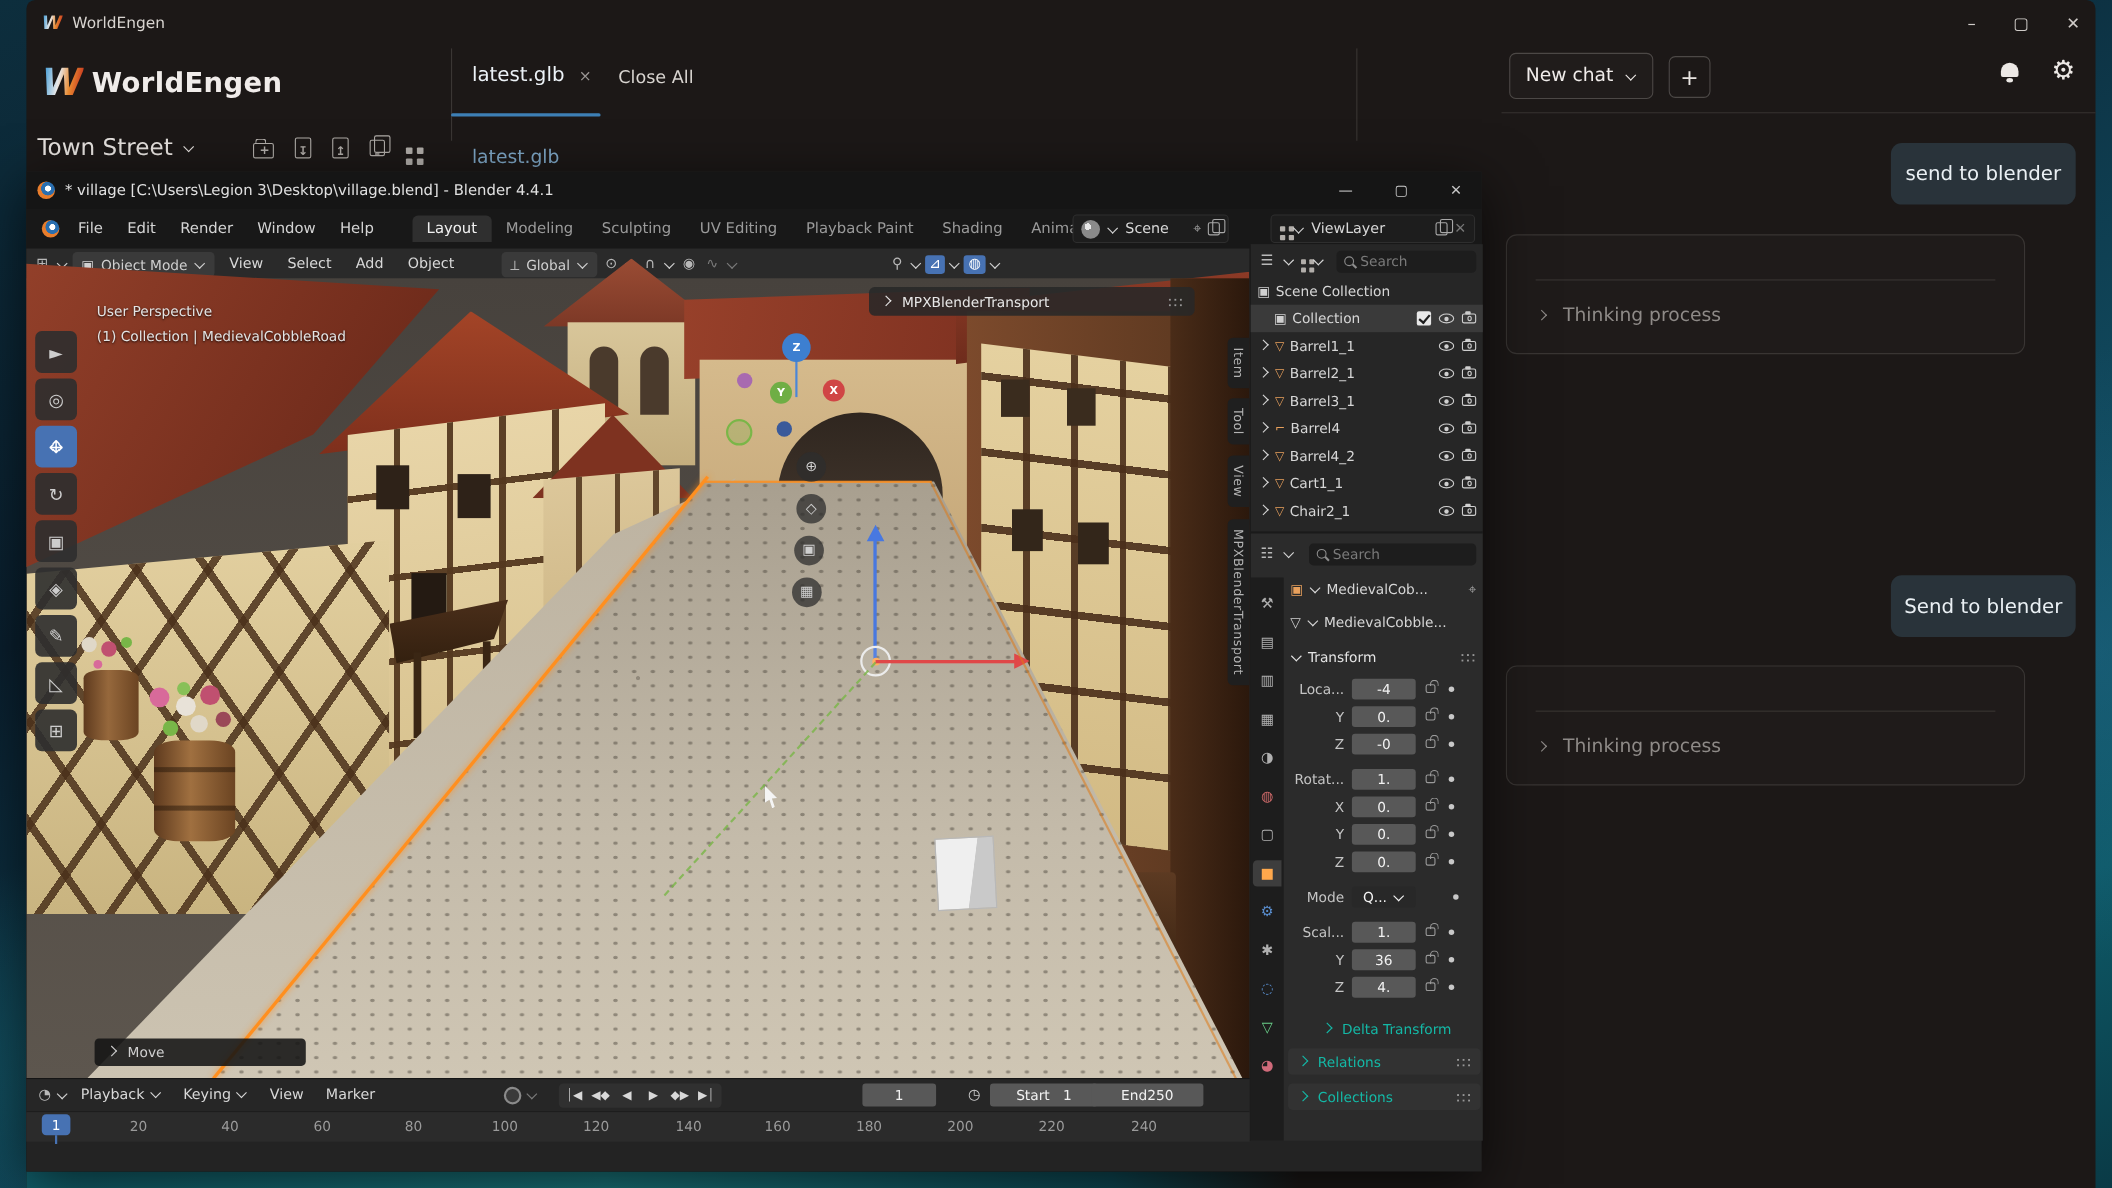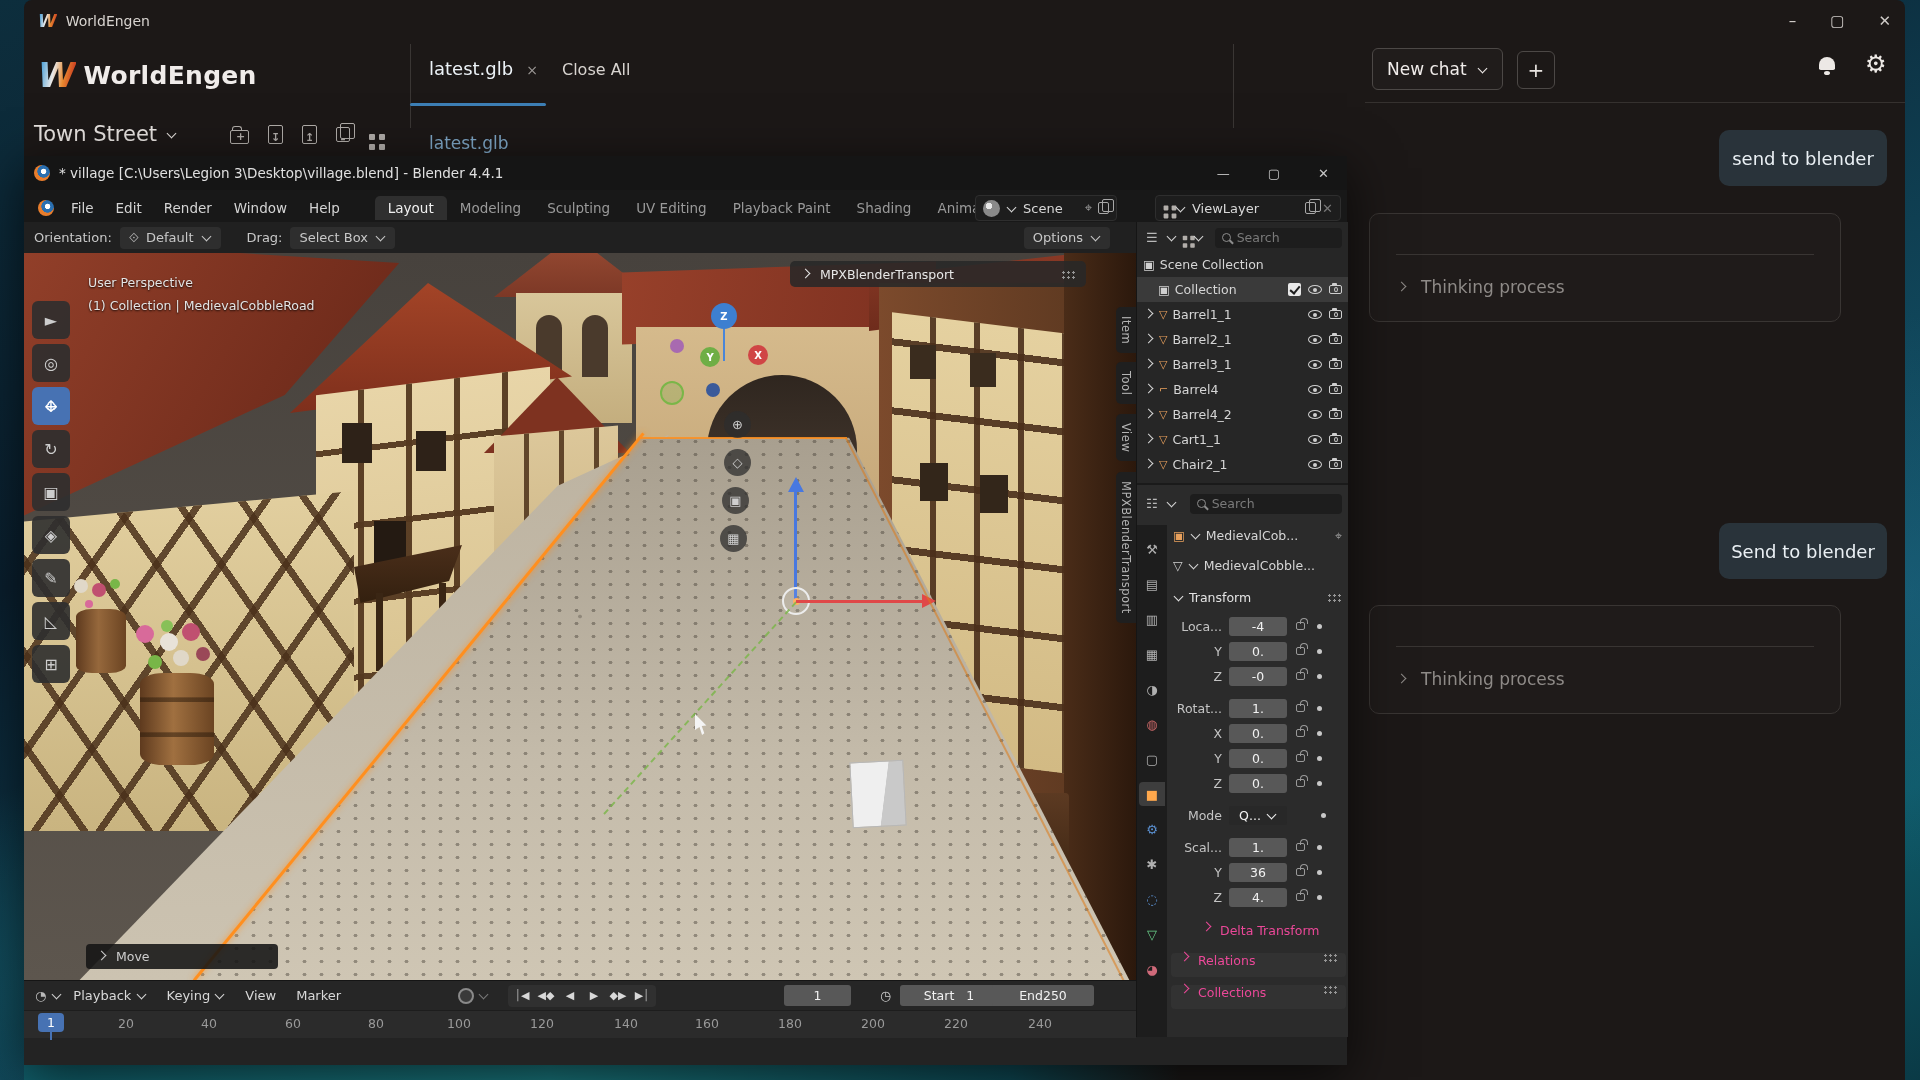--- a/index.html
+++ b/index.html
@@ -112,21 +112,21 @@
 .ptabs{position:absolute;left:0;top:40px;width:30px;bottom:0;background:#1d1d1d;display:flex;flex-direction:column;align-items:center;gap:11px;padding-top:12px}
 .ptab{width:26px;height:24px;display:flex;align-items:center;justify-content:center;font-size:13px;border-radius:4px 0 0 4px;color:#b0b0b0}
 .ptab.act{background:#3d3d3d;color:#ffa84c}
 .pmain{position:absolute;left:30px;top:0;right:0;bottom:0}
 .trow{position:absolute;left:0;width:181px;height:22px;display:flex;align-items:center}
 .tlabel{width:62px;text-align:right;color:#c4c4c4;font-size:12.5px;padding-right:7px}
 .tfield{width:58px;height:19px;background:#585858;border-radius:3px;color:#f2f2f2;font-size:12.5px;text-align:center;line-height:19px}
 .tfield.dd{background:#282828;display:flex;align-items:center;justify-content:center;gap:5px}
 .trow .lk{margin-left:9px}
 .tdot{width:5px;height:5px;border-radius:50%;background:#c8c8c8;margin-left:12px}
-.psub{position:absolute;left:4px;width:175px;height:24px;background:#323232;border-radius:4px;display:flex;align-items:flex-start;gap:8px;padding:0 8px;color:#ec4899;font-size:12.5px}
+.psub{position:absolute;left:4px;width:175px;height:24px;background:#323232;border-radius:4px;display:flex;align-items:center;gap:8px;padding:0 8px;color:#14b8a6;font-size:12.5px}
 
 .tl{position:absolute;left:0;top:824px;width:1112px;height:57px;background:#262626;border-top:1px solid #151515}
 .tl-head{height:29px;display:flex;align-items:center;padding:0 8px;gap:2px;font-size:13px;color:#d0d0d0;position:relative}
 .tl-ruler{position:relative;height:28px;background:#2b2b2b;color:#9a9a9a;font-size:12.5px;border-top:1px solid #1d1d1d}
 .tick{position:absolute;top:5px;transform:translateX(-50%)}
 .fbadge{position:absolute;left:14px;top:2px;width:26px;height:19px;background:#4772b3;border-radius:4px;color:#fff;text-align:center;line-height:19px;font-size:12.5px}
 .fbadge::after{content:'';position:absolute;left:12px;top:19px;width:1.5px;height:8px;background:#4772b3}
 .tp{width:24px;height:20px;display:flex;align-items:center;justify-content:center;color:#d8d8d8;font-size:11px}
 .tfieldw{background:#585858;border-radius:3px;height:21px;color:#f2f2f2;display:flex;align-items:center;justify-content:center;font-size:12.5px}
 
@@ -306,37 +306,20 @@
           <span class="sph" style="background:radial-gradient(circle at 35% 35%,#fff,#8ab4e8 60%,#456)"></span>
         </span>
       <span class="cell">
           <span class="sph" style="background:conic-gradient(#c8c8c8 0 25%,#7a7a7a 0 50%,#c8c8c8 0 75%,#7a7a7a 0)"></span>
         </span>
       <i class="cv"></i>
     </span>
   </div>
 
   <div class="vpwrap">
-    <div class="toolrow">
-      <span>Orientation:</span>
-      <span class="drop">
-        <span style="color:#b0b0b0">⟐</span>
-        <span>Default</span>
-        <i class="cv"></i>
-      </span>
-      <span style="margin-left:18px">Drag:</span>
-      <span class="drop">
-        <span>Select Box</span>
-        <i class="cv"></i>
-      </span>
-      <span class="drop" style="position:absolute;right:26px">
-        <span>Options</span>
-        <i class="cv"></i>
-      </span>
-    </div>
 
     <div class="scene">
 
       <div class="abs" style="left:470px;top:-18px;width:160px;height:62px;clip-path:polygon(50% 0,0 100%,100% 100%);background:linear-gradient(#9a4c34,#7c3826)"></div>
       <div class="abs" style="left:492px;top:40px;width:116px;height:130px;background:linear-gradient(#d8c69a,#c4ae7e)"></div>
       <div class="abs" style="left:512px;top:62px;width:26px;height:62px;background:#4a3a2c;border-radius:13px 13px 0 0"></div>
       <div class="abs" style="left:558px;top:62px;width:26px;height:62px;background:#4a3a2c;border-radius:13px 13px 0 0"></div>
 
       <div class="abs" style="left:598px;top:14px;width:314px;height:72px;background:linear-gradient(100deg,#97402a,#7c3020);transform:skewY(-2deg)"></div>
       <div class="abs" style="left:612px;top:74px;width:292px;height:262px;background:linear-gradient(#d5ba8c,#bfa071)"></div>

